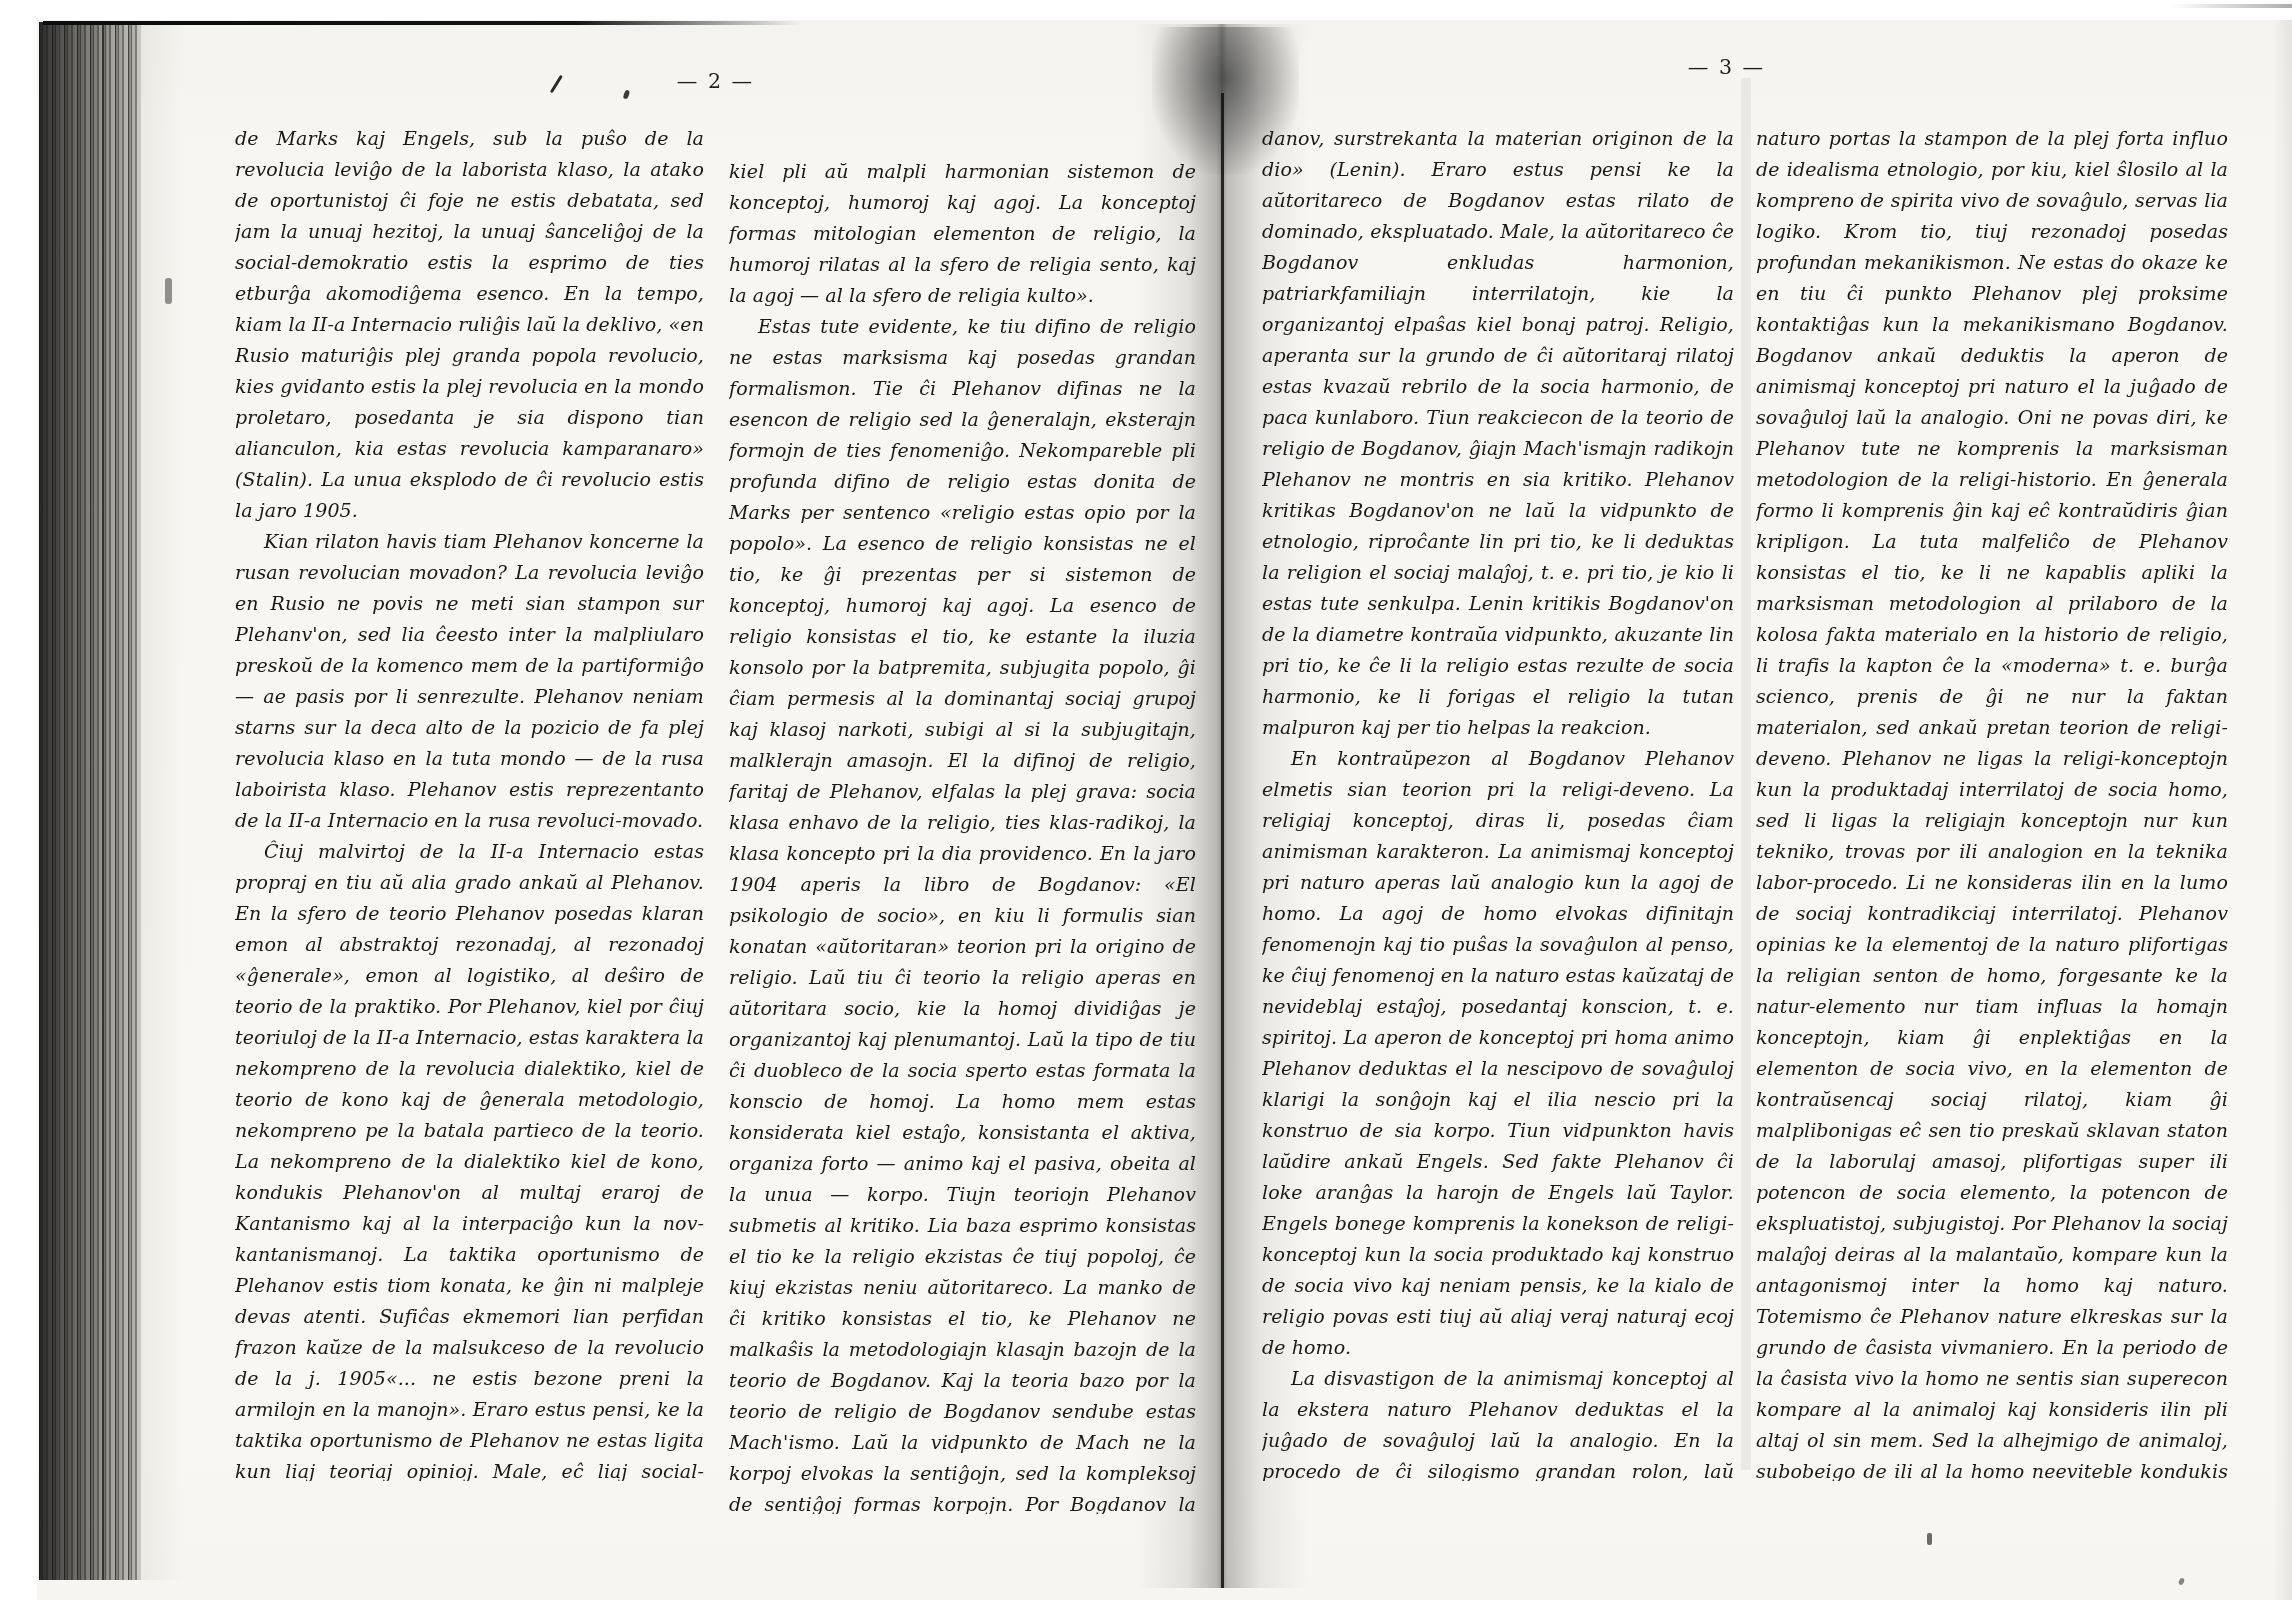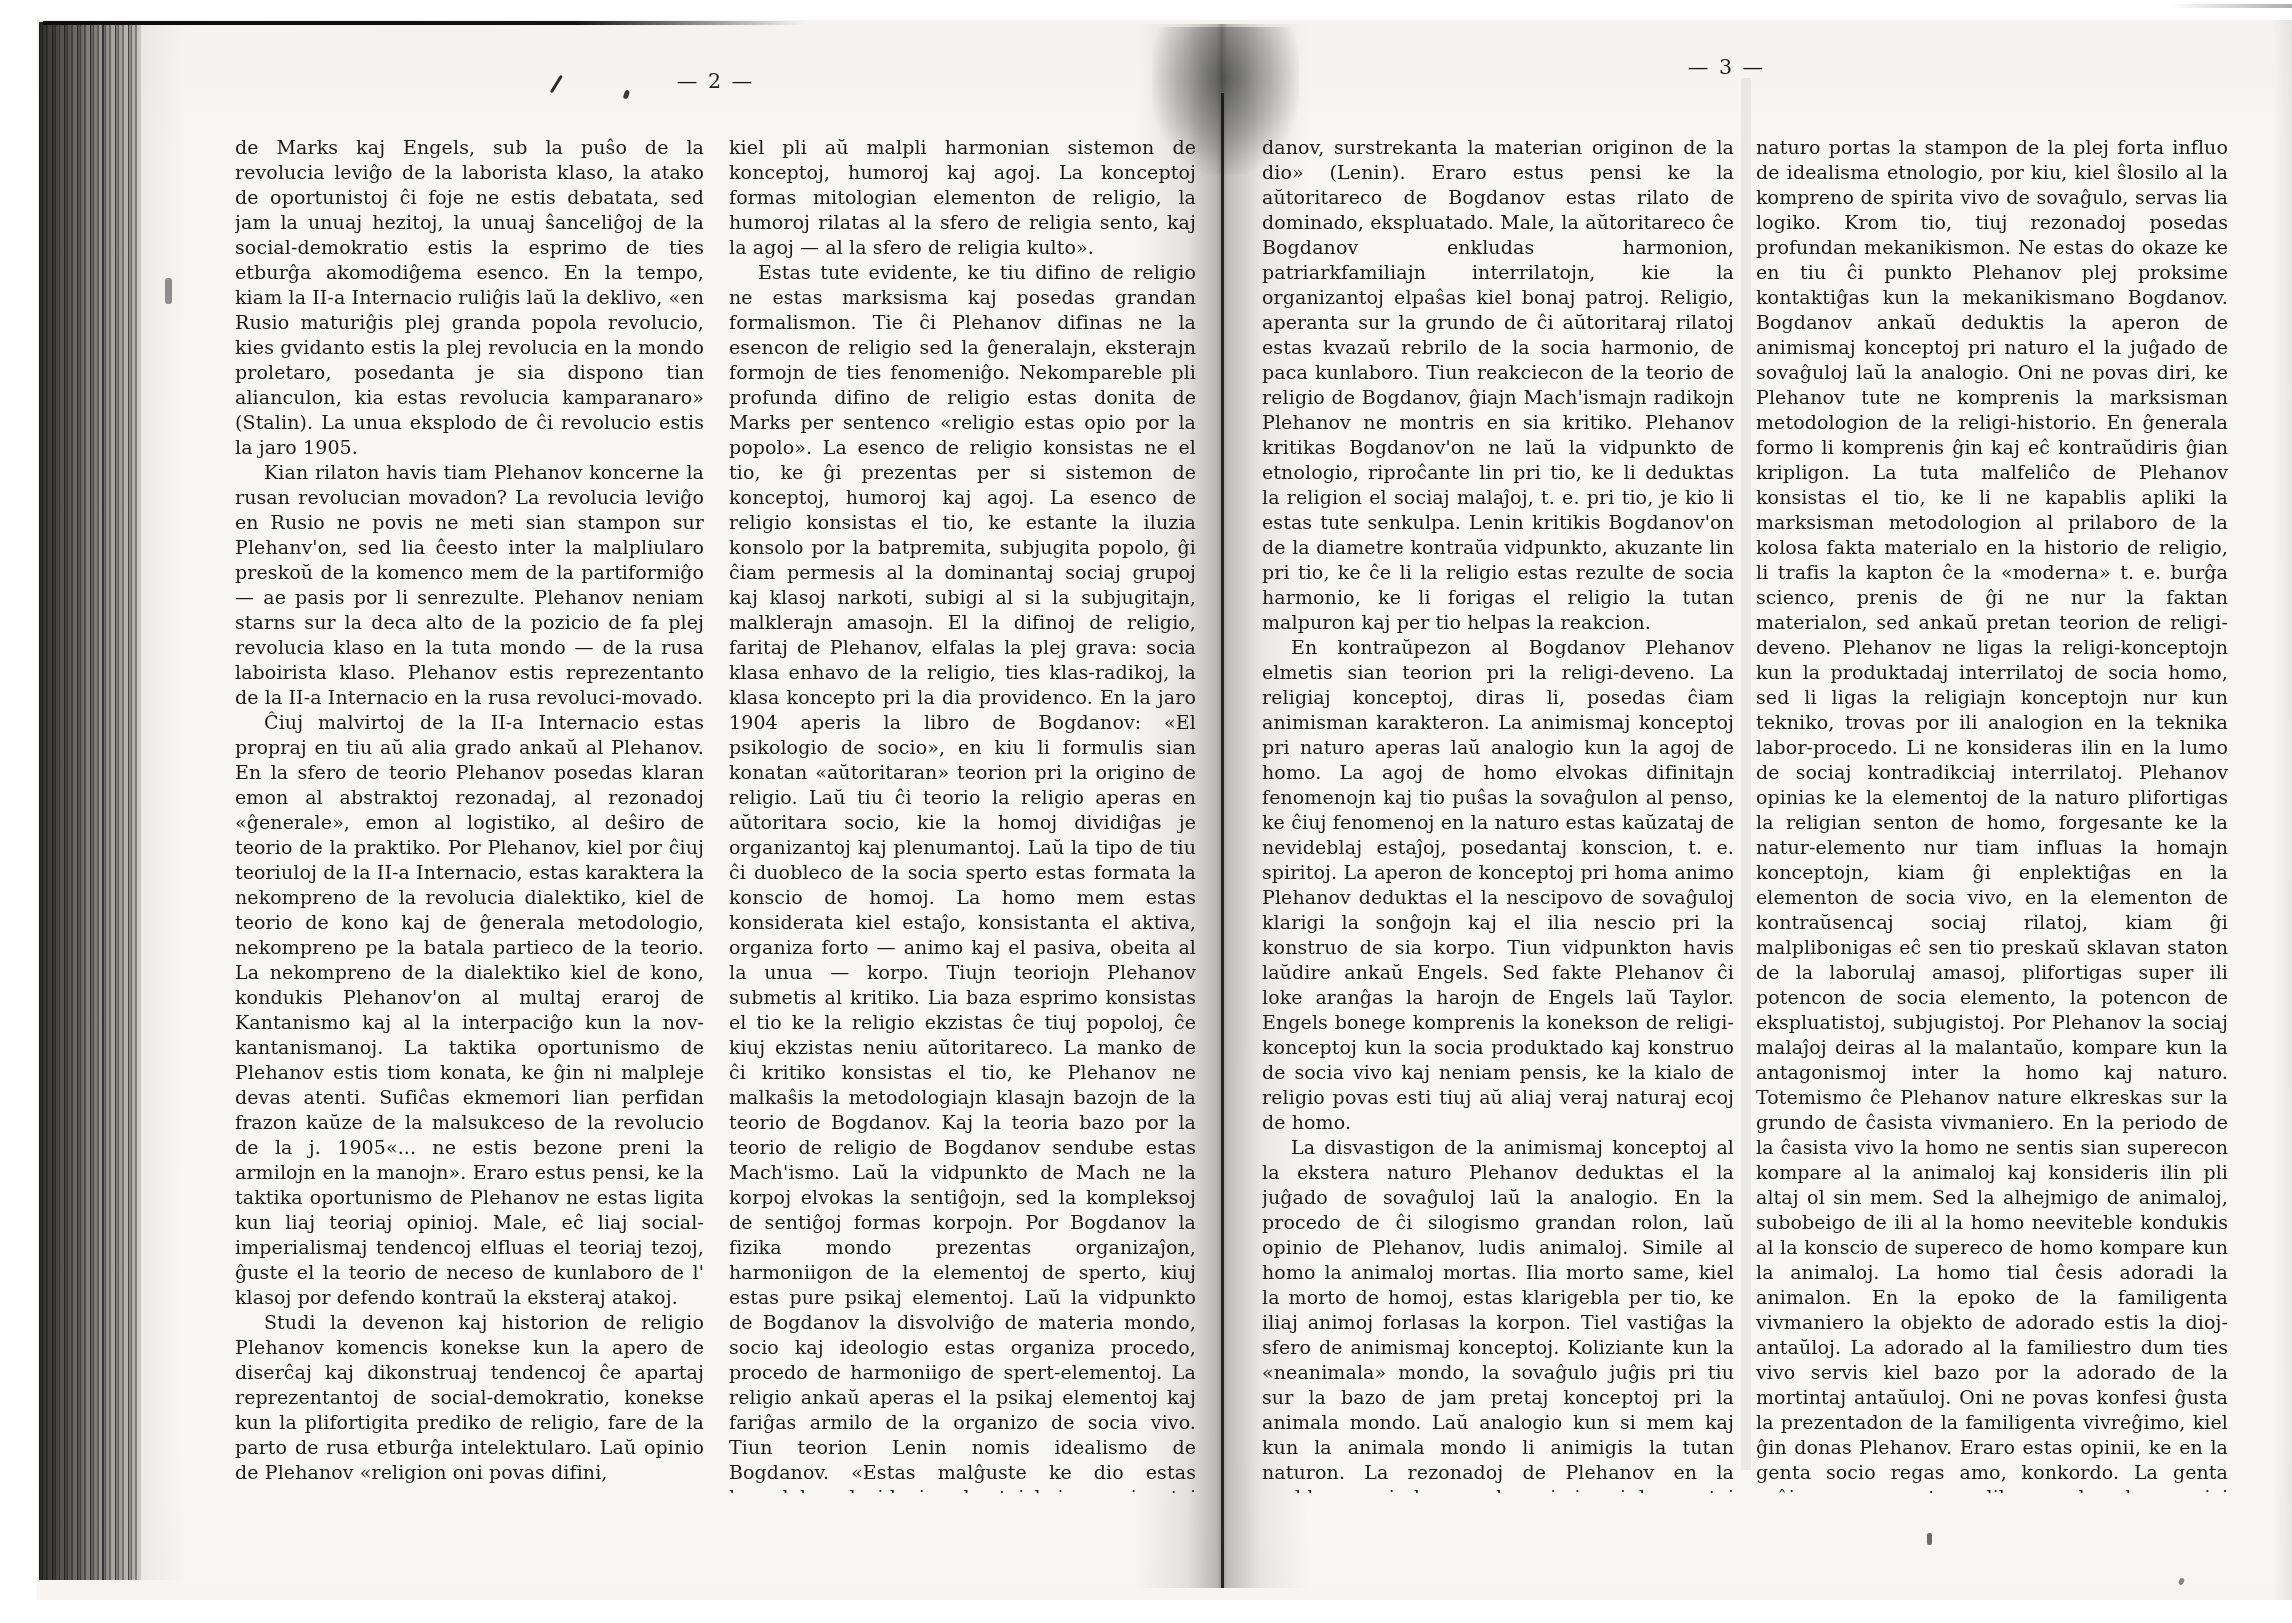--- a/index.html
+++ b/index.html
@@ -24,26 +24,26 @@
   .gutter-top-blot{position:absolute;left:1152px;top:27.4px;width:147px;height:147px;
         background:radial-gradient(ellipse at 50% 35%,rgba(15,15,15,.55) 0%,rgba(15,15,15,.25) 45%,rgba(15,15,15,0) 75%);}
   .col-streak{position:absolute;left:1741px;top:78px;width:9.8px;height:1392px;background:rgba(0,0,0,.05);}
   .right-edge-shade{position:absolute;left:2272px;top:19.6px;width:20.6px;height:1580px;
         background:linear-gradient(90deg,rgba(0,0,0,0),rgba(0,0,0,.07));}
   
   .running-head{position:absolute;font-size:20.6px;letter-spacing:2px;color:#1c1c1c;text-align:center;}
   .head-left{left:235px;top:69px;width:961px;}
   .head-right{left:1262px;top:55px;width:929px;}
   
-  .col{position:absolute;top:135px;height:1358px;overflow:hidden;
-       font-size:19px;line-height:25px;text-align:justify;letter-spacing:0.1px;}
+  .col{position:absolute;top:123px;height:1358px;overflow:hidden;
+       font-size:19px;line-height:31px;text-align:justify;letter-spacing:0.1px;font-style:italic;}
   .col p{margin:0;}
   .col p.indent{text-indent:29px;}
   .col1{left:235px;width:469px;}
-  .col2{left:729px;width:467px;}
+  .col2{left:729px;width:467px;margin-top:33px;}
   .col3{left:1262px;width:472px;}
   .col4{left:1756px;width:472px;}
   
   .speck{position:absolute;background:#2a2a2a;}
   .speck-backslash{left:555px;top:74px;width:2.9px;height:19.6px;transform:rotate(32deg);border-radius:2px;}
   .speck-comma{left:624px;top:90px;width:4.9px;height:8.8px;transform:rotate(18deg);border-radius:50% 50% 60% 40%;background:#3a3a3a;}
   .speck-margin{left:165px;top:278px;width:6.9px;height:25.5px;background:rgba(60,60,60,.55);border-radius:2.9px;}
   .speck-b1{left:1927px;top:1533px;width:4.9px;height:11.8px;background:rgba(50,50,50,.7);border-radius:2px;}
   .speck-b2{left:2179px;top:1578px;width:4.9px;height:6.9px;background:rgba(60,60,60,.6);border-radius:50%;transform:rotate(25deg);}
 </style>

